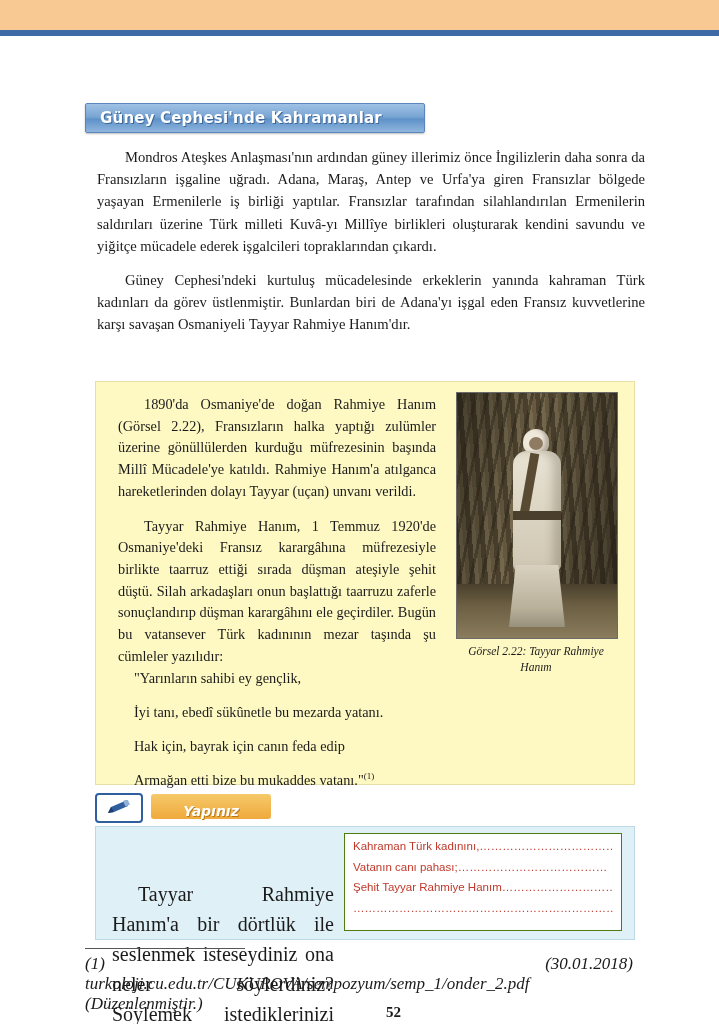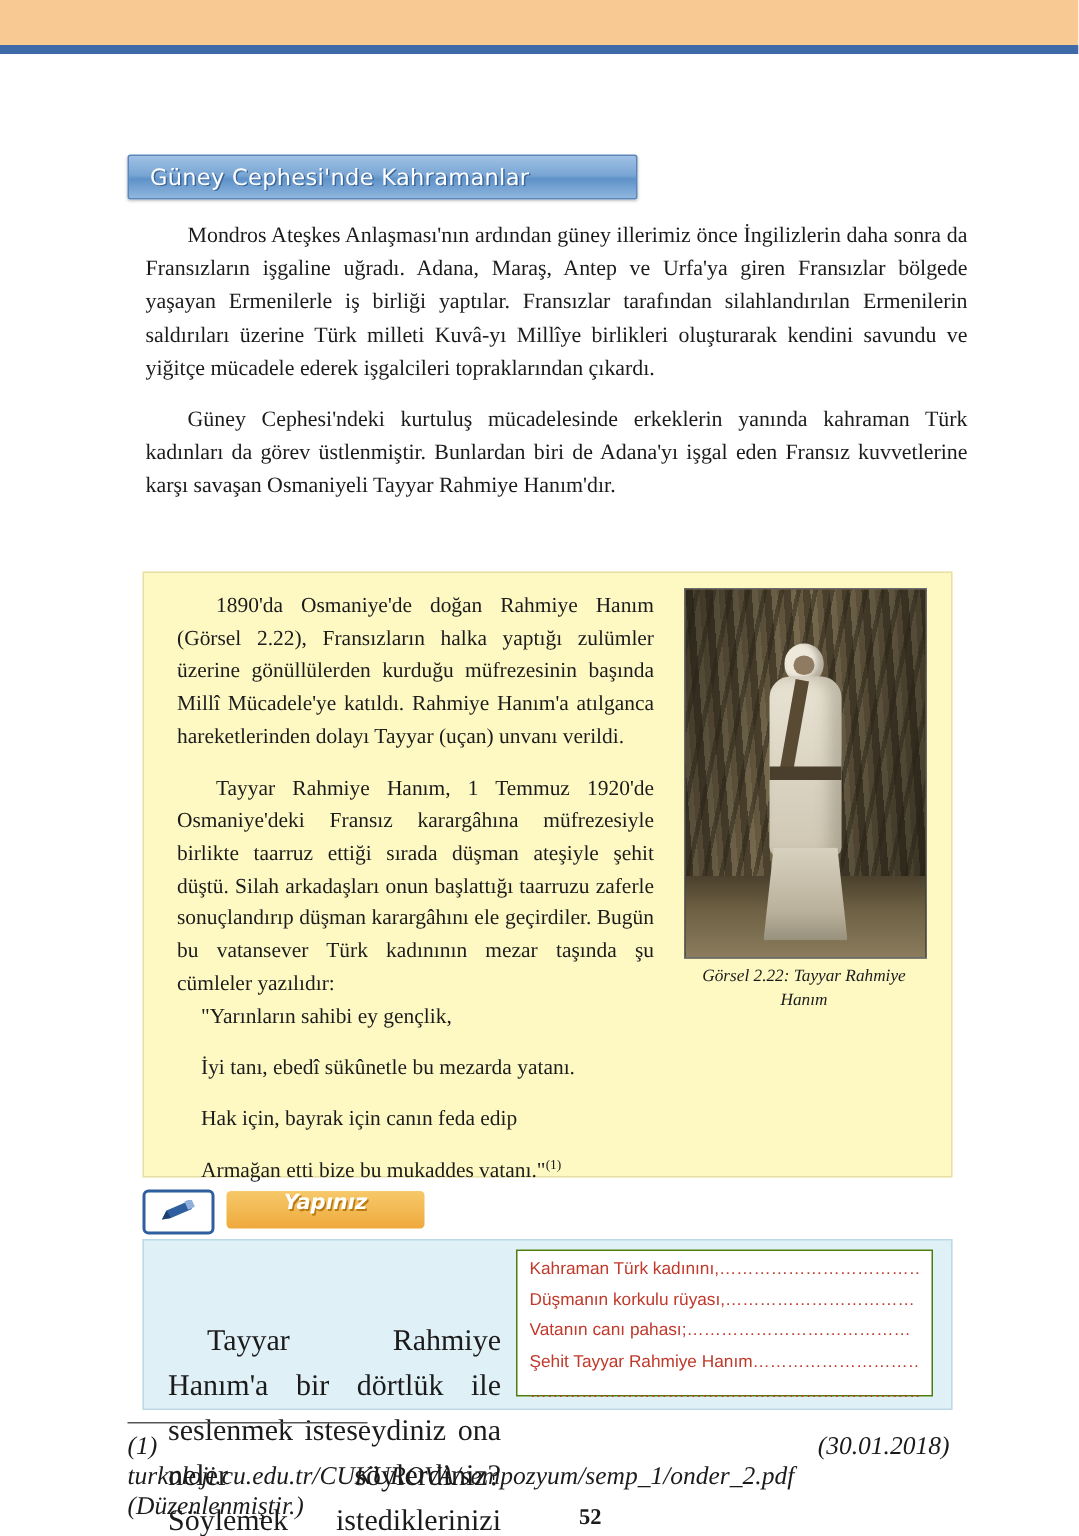--- a/index.html
+++ b/index.html
@@ -49,21 +49,21 @@
     border: 1px solid #5b86bb;
     border-radius: 2px;
     box-shadow: 0 1px 2px rgba(0,0,0,0.25);
     display: flex;
     align-items: center;
     padding-left: 14px;
     box-sizing: border-box;
   }
   .heading-banner .title {
     font-family: "DejaVu Sans", sans-serif;
-    font-weight: normal;
+    font-weight: bold;
     font-size: 15px;
     color: #ffffff;
     letter-spacing: 0.2px;
     text-shadow: 1px 1px 0 #3e6799;
   }
 
   
   .body-col {
     position: absolute;
     left: 97px;
@@ -232,25 +232,25 @@
     background: #ffffff;
     border: 2px solid #2f5f9e;
     border-radius: 4px;
     display: flex;
     align-items: center;
     justify-content: center;
   }
   .yapiniz-pill {
     position: absolute;
     left: 56px; top: 1px;
-    width: 132px; height: 25px;
+    width: 120px; height: 25px;
     background: linear-gradient(to bottom, #f6c96a 0%, #efa93c 100%);
     border-radius: 3px;
     display: flex;
-    align-items: flex-start;
+    align-items: flex-end;
     justify-content: center;
   }
   .yapiniz-pill span {
     font-family: "DejaVu Sans", sans-serif;
     font-weight: bold;
     font-style: italic;
     font-size: 14px;
     color: #ffffff;
     text-shadow: 1px 1px 0 #b97a14;
   }
@@ -392,21 +392,20 @@
     </div>
     <div class="yapiniz-pill">
       <span>Yapınız</span>
     </div>
   </div>
 
   <div class="activity-body">
     <div class="activity-question">Tayyar Rahmiye Hanım'a bir dörtlük ile seslenmek isteseydiniz ona neler söylerdiniz? Söylemek istediklerinizi yandaki noktalı yerlere yazınız.</div>
     <div class="answer-box">
       <div class="answer-line">Kahraman Türk kadınını,………………………………</div>
-      <div class="answer-line">Düşmanın korkulu rüyası,……………………………</div>
       <div class="answer-line">Vatanın canı pahası;…………………………………</div>
       <div class="answer-line">Şehit Tayyar Rahmiye Hanım……………………………</div>
       <div class="answer-line blank">……………………………………………………………</div>
     </div>
   </div>
 
   <div class="footnote-rule"></div>
   <div class="footnote">
     <span>(1) turkoloji.cu.edu.tr/CUKUROVA/sempozyum/semp_1/onder_2.pdf (Düzenlenmiştir.)</span>
     <span>(30.01.2018)</span>

